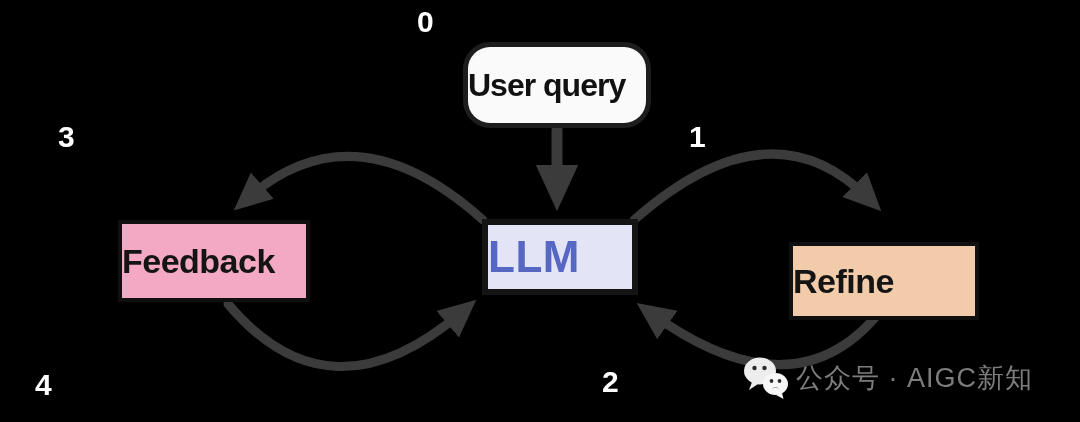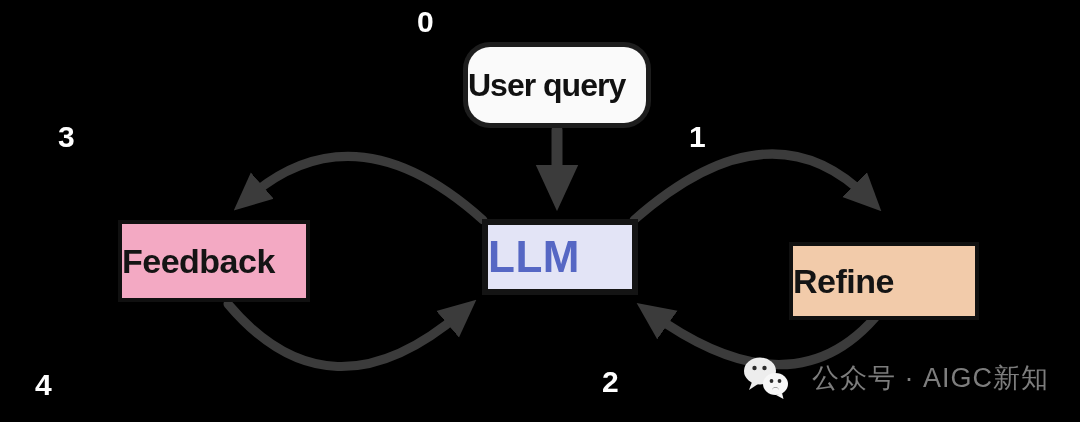--- a/index.html
+++ b/index.html
@@ -68,21 +68,21 @@
   #step-0 { left: 417px; top: 5px; }
   #step-1 { left: 689px; top: 120px; }
   #step-2 { left: 602px; top: 365px; }
   #step-3 { left: 58px;  top: 120px; }
   #step-4 { left: 35px;  top: 368px; }
   #watermark {
     position: absolute;
     left: 742px; top: 356px;
     display: flex;
     align-items: center;
-    gap: 20px;
+    gap: 4px;
   }
   #watermark .wm-text {
     color: var(--watermark_text, #7d7d7d);
     font-size: 27px;
     font-weight: 500;
     letter-spacing: 1px;
     white-space: nowrap;
   }
 </style>
 </head>

